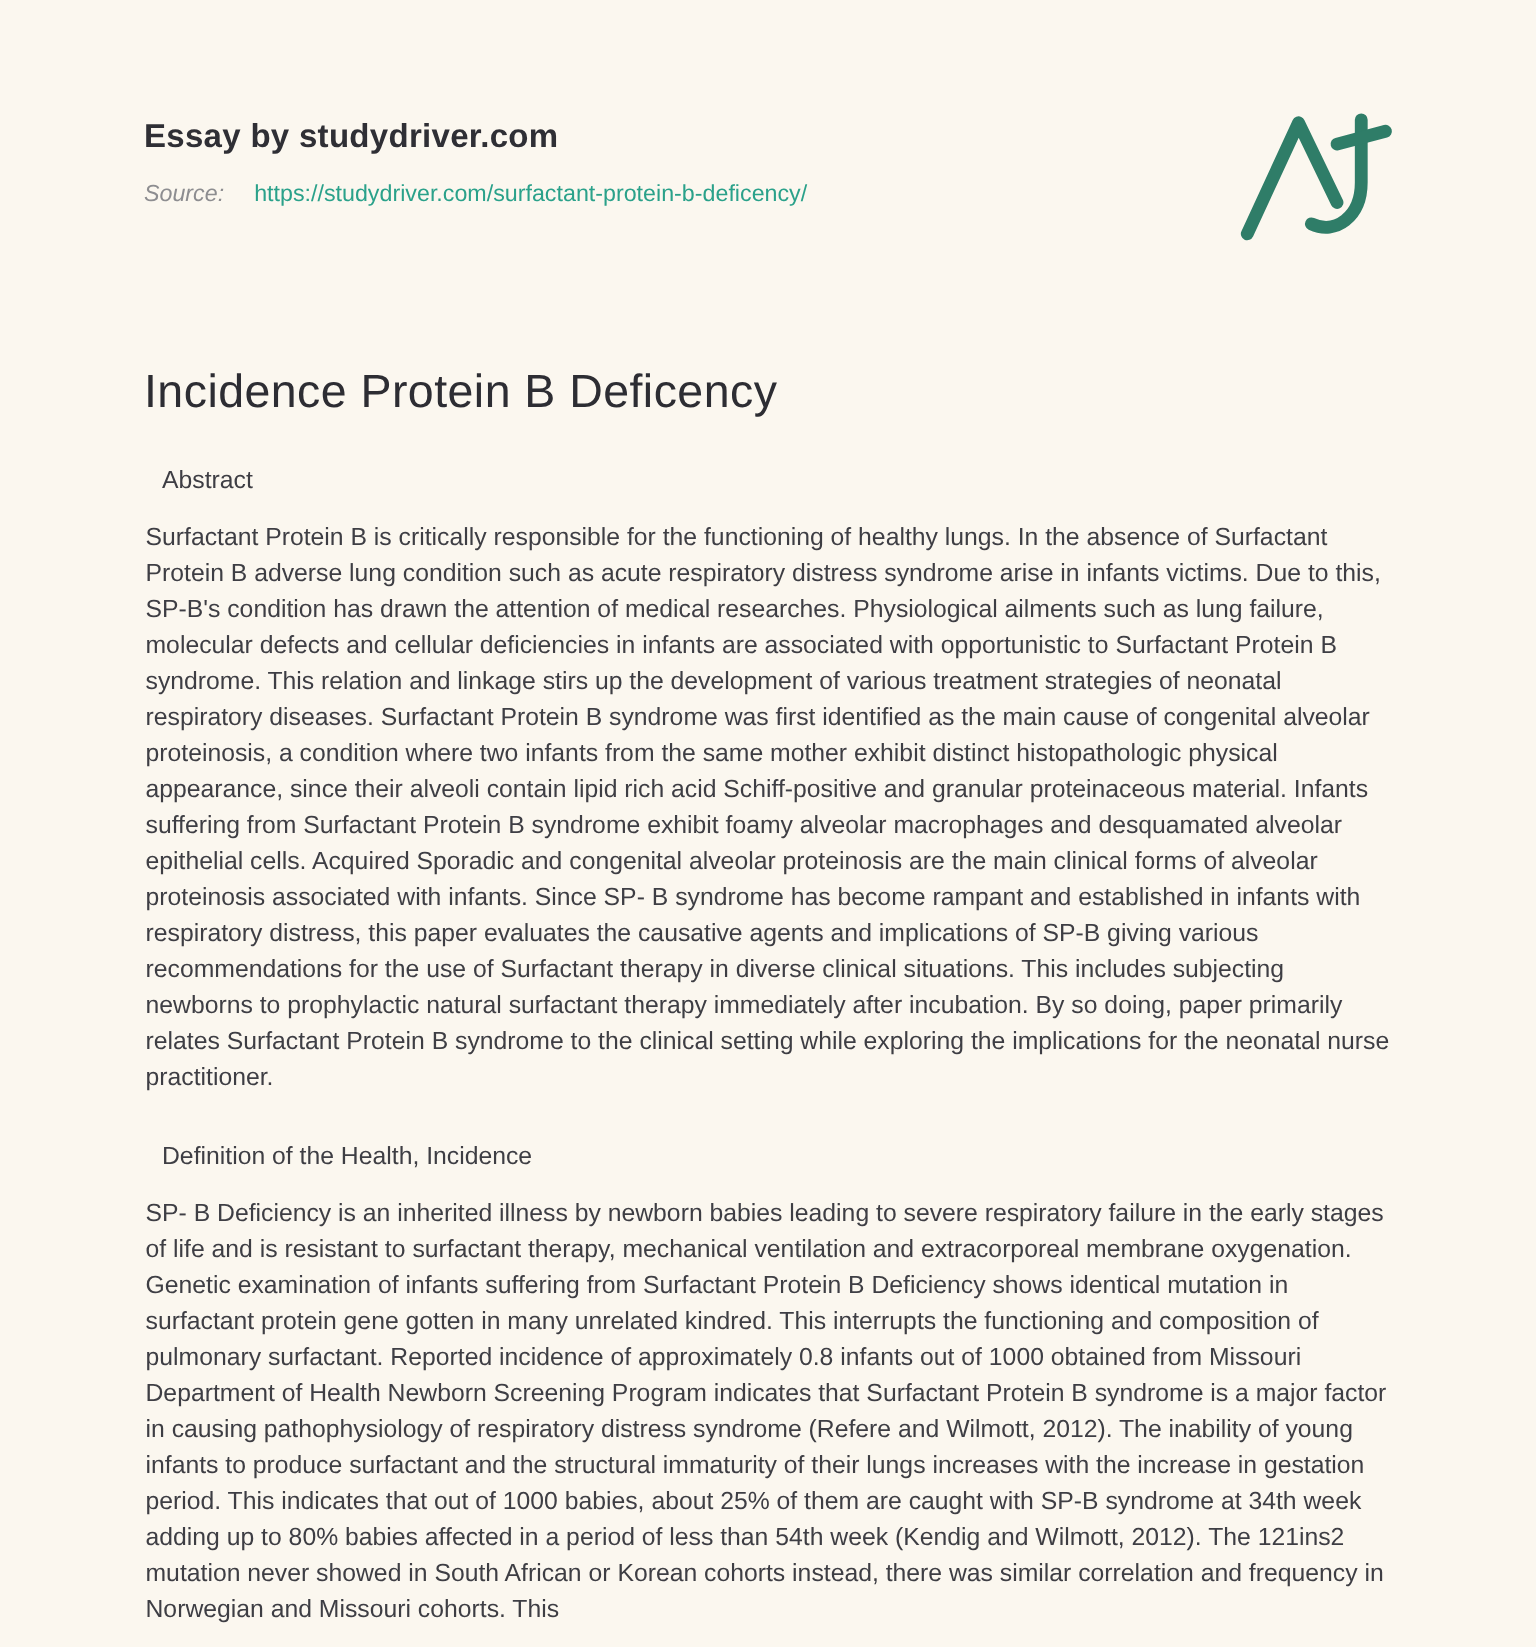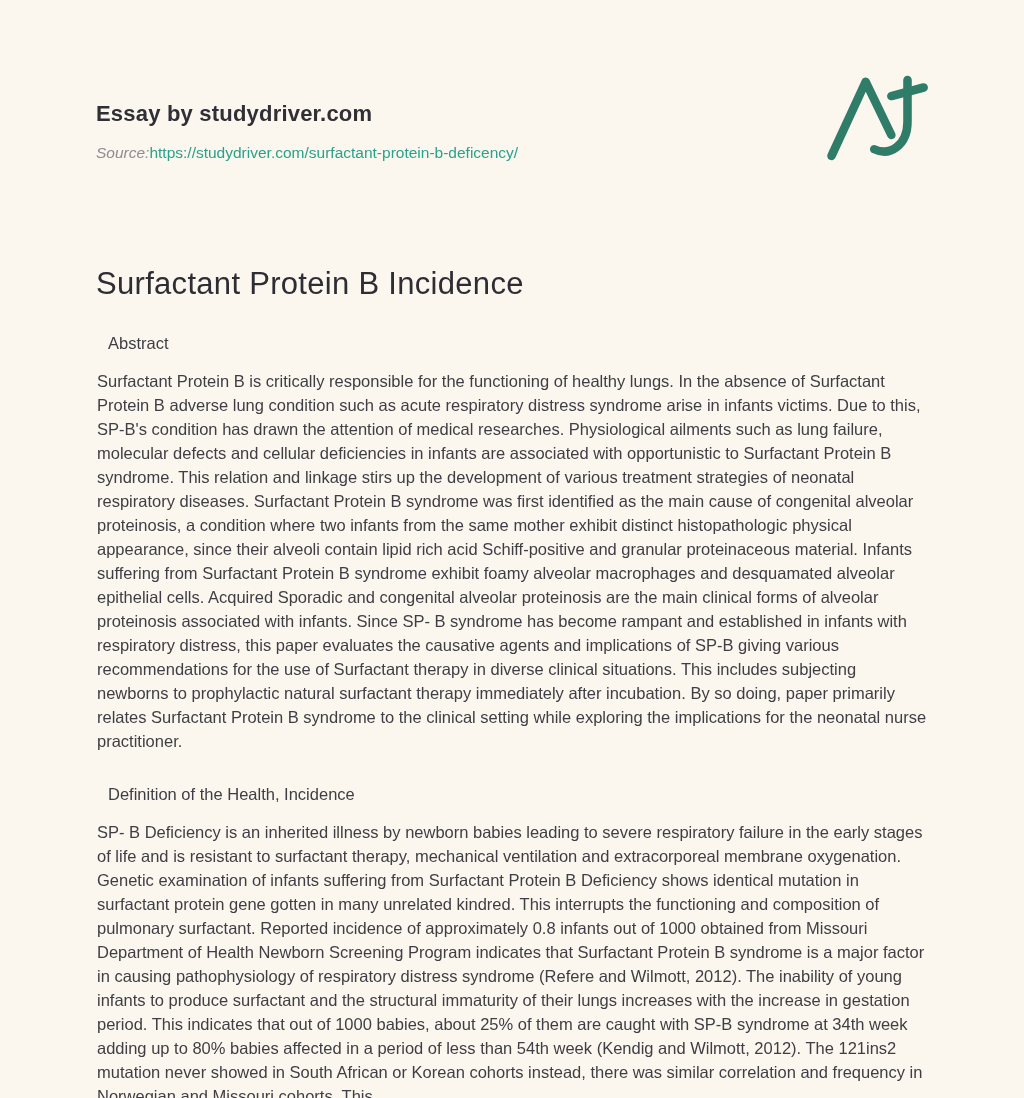--- a/index.html
+++ b/index.html
@@ -19,35 +19,34 @@
     width: 1024px;
     height: 1098px;
     box-sizing: border-box;
     padding: 78px 96px 0 96px;
   }
   .byline {
     font-size: 22px;
     font-weight: 700;
     color: #2f2f35;
     letter-spacing: 0.2px;
-    margin-top: 23px;
   }
   .source-line {
     margin-top: 17px;
     font-size: 15.5px;
     color: #8d8d90;
   }
   .source-label {
     color: #8d8d90;
     font-style: italic;
   }
   .source-url {
     color: #2aa18a;
     text-decoration: none;
-    margin-left: 0;
+    margin-left: 20px;
     cursor: pointer;
   }
   .logo {
     position: absolute;
     top: 68px;
     right: 88px;
     width: 114px;
     height: 96px;
   }
   .logo svg {
@@ -92,21 +91,21 @@
   </div>
 
   <div class="logo">
     <svg viewBox="0 0 120 100" fill="none" xmlns="http://www.w3.org/2000/svg">
       <path d="M10 92 L46 14 L73 70" stroke="#2f7d68" stroke-width="9" stroke-linecap="round" stroke-linejoin="round"></path>
       <path d="M90 12 L90 56 C90 80 72 93 55 85" stroke="#2f7d68" stroke-width="9" stroke-linecap="round"></path>
       <path d="M73 29 L107 20" stroke="#2f7d68" stroke-width="9" stroke-linecap="round"></path>
     </svg>
   </div>
 
-  <h1 class="article-title">Surfactant Protein B Incidence</h1>
+  <h1 class="article-title">Incidence Protein B Deficency</h1>
 
   <h2 class="section-heading">Abstract</h2>
 
   <p class="body-text">Surfactant Protein B is critically responsible for the functioning of healthy lungs. In the absence of Surfactant Protein B adverse lung condition such as acute respiratory distress syndrome arise in infants victims. Due to this, SP-B's condition has drawn the attention of medical researches. Physiological ailments such as lung failure, molecular defects and cellular deficiencies in infants are associated with opportunistic to Surfactant Protein B syndrome. This relation and linkage stirs up the development of various treatment strategies of neonatal respiratory diseases. Surfactant Protein B syndrome was first identified as the main cause of congenital alveolar proteinosis, a condition where two infants from the same mother exhibit distinct histopathologic physical appearance, since their alveoli contain lipid rich acid Schiff-positive and granular proteinaceous material. Infants suffering from Surfactant Protein B syndrome exhibit foamy alveolar macrophages and desquamated alveolar epithelial cells. Acquired Sporadic and congenital alveolar proteinosis are the main clinical forms of alveolar proteinosis associated with infants. Since SP- B syndrome has become rampant and established in infants with respiratory distress, this paper evaluates the causative agents and implications of SP-B giving various recommendations for the use of Surfactant therapy in diverse clinical situations. This includes subjecting newborns to prophylactic natural surfactant therapy immediately after incubation. By so doing, paper primarily relates Surfactant Protein B syndrome to the clinical setting while exploring the implications for the neonatal nurse practitioner.</p>
 
   <h2 class="section-heading">Definition of the Health, Incidence</h2>
 
   <p class="body-text">SP- B Deficiency is an inherited illness by newborn babies leading to severe respiratory failure in the early stages of life and is resistant to surfactant therapy, mechanical ventilation and extracorporeal membrane oxygenation. Genetic examination of infants suffering from Surfactant Protein B Deficiency shows identical mutation in surfactant protein gene gotten in many unrelated kindred. This interrupts the functioning and composition of pulmonary surfactant. Reported incidence of approximately 0.8 infants out of 1000 obtained from Missouri Department of Health Newborn Screening Program indicates that Surfactant Protein B syndrome is a major factor in causing pathophysiology of respiratory distress syndrome (Refere and Wilmott, 2012). The inability of young infants to produce surfactant and the structural immaturity of their lungs increases with the increase in gestation period. This indicates that out of 1000 babies, about 25% of them are caught with SP-B syndrome at 34th week adding up to 80% babies affected in a period of less than 54th week (Kendig and Wilmott, 2012). The 121ins2 mutation never showed in South African or Korean cohorts instead, there was similar correlation and frequency in Norwegian and Missouri cohorts. This</p>
 
 </div>

